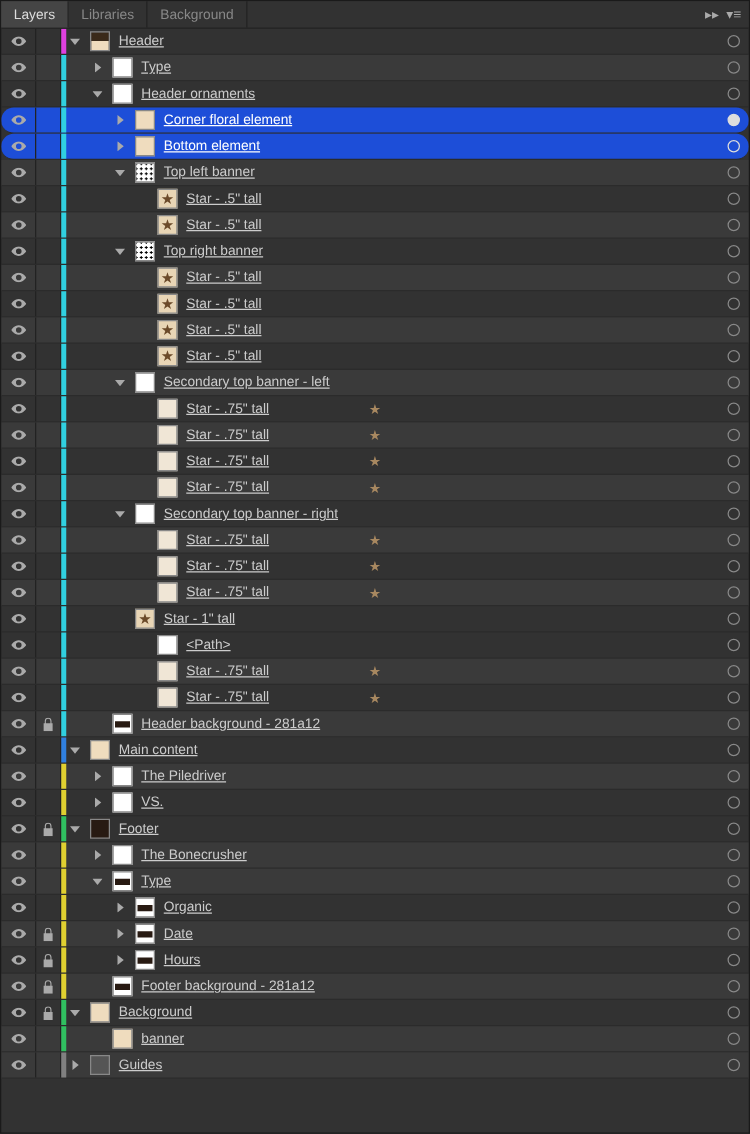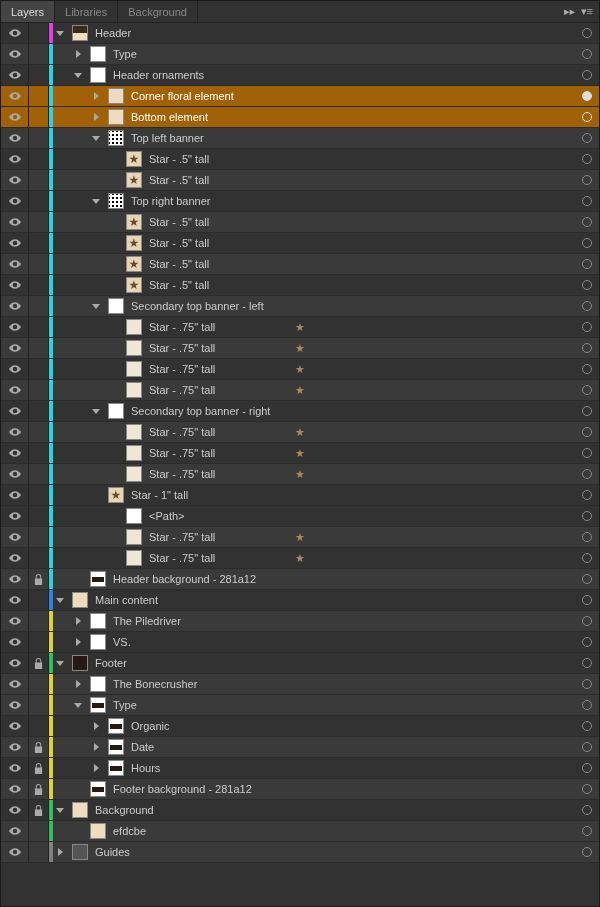--- a/index.html
+++ b/index.html
@@ -6,21 +6,21 @@
 body { background:#323232; color:#ccc; width:600px; height:907px; overflow:hidden; }
 .panel { width:600px; height:907px; background:#323232; border:1px solid #1a1a1a; display:flex; flex-direction:column; }
 .tabbar { height:22px; background:#323232; border-bottom:1px solid #222; display:flex; align-items:stretch; }
 .tab { padding:0 10px; display:flex; align-items:center; color:#888; cursor:pointer; border-right:1px solid #222; }
 .tab.active { background:#454545; color:#ddd; }
 .tab-right { margin-left:auto; display:flex; align-items:center; padding-right:6px; gap:6px; color:#aaa; }
 .tab-right span { cursor:pointer; }
 .rows { flex:1; overflow:auto; }
 .row { height:21px; display:flex; align-items:center; border-bottom:1px solid #2b2b2b; position:relative; }
 .row.alt { background:#3a3a3a; }
-.row.sel { background:#a16207; color:#fff; }
+.row.sel { background:#1d4ed8; color:#fff;border-radius:10px; }
 .vis-col { width:28px; height:100%; display:flex; align-items:center; justify-content:center; border-right:1px solid #222; }
 .lock-col { width:20px; height:100%; display:flex; align-items:center; justify-content:center; border-right:1px solid #222; }
 .eye { width:12px; height:8px; }
 .lock { width:9px; height:11px; }
 .cbar { width:4px; height:100%; }
 .indent { width:18px; height:100%; flex:0 0 auto; }
 .arrow { width:14px; height:100%; display:flex; align-items:center; justify-content:center; cursor:pointer; }
 .arrow svg { width:8px; height:8px; }
 .thumb { width:16px; height:16px; border:1px solid #888; margin:0 3px 0 5px; flex:0 0 auto; background:#222; }
 .thumb.bg-cream { background:#efdcbe; }
@@ -29,21 +29,21 @@
 .thumb.bg-dots { background:#fff; background-image:radial-gradient(#000 1px,transparent 1px); background-size:4px 4px; background-position:2px 2px; }
 .thumb.star { background:#e8d5b5; position:relative; }
 .thumb.star::after { content:"★"; position:absolute; inset:0; display:flex; align-items:center; justify-content:center; font-size:12px; color:#6b4a2a; }
 .thumb.star75 { background:#f0e6d6; }
 .thumb.star75::after { content:"★"; position:absolute; inset:0; display:flex; align-items:center; justify-content:center; font-size:11px; color:#a88860; }
 .thumb.banner { background:#fff; position:relative; }
 .thumb.banner::after { content:""; position:absolute; top:5px; left:1px; right:1px; height:5px; background:#281a12; }
 .thumb.header { background:linear-gradient(#3a2a1a 50%,#efdcbe 50%); }
 .thumb.folder { background:#555; border-color:#888; }
 .thumb.palette { background:linear-gradient(90deg,#281a12 25%,#efdcbe 25% 50%,#555 50% 75%,#888 75%); }
-.label { flex:1; padding-left:4px; color:inherit; white-space:nowrap; overflow:hidden; }
+.label { flex:1; padding-left:4px; color:inherit; white-space:nowrap; overflow:hidden;text-decoration:underline; }
 .row:not(.sel) .label { color:#ccc; }
 .target { width:24px; height:100%; display:flex; align-items:center; justify-content:center; }
 .circle { width:10px; height:10px; border:1px solid #888; border-radius:50%; }
 .circle.fill { background:#888; }
 .row.sel .circle { border-color:#ddd; }
 .row.sel .circle.fill { background:#ddd; }
 </style>
 </head>
 <body>
 
@@ -808,21 +808,21 @@
         <div class="vis-col">
           <svg class="eye" viewBox="0 0 16 10">
             <path d="M8 0C3 0 0 5 0 5s3 5 8 5 8-5 8-5-3-5-8-5zm0 8a3 3 0 110-6 3 3 0 010 6z" fill="#aaa"></path>
           </svg>
         </div>
         <div class="lock-col"></div>
         <div class="cbar" style="background: rgb(48, 192, 96);"></div>
         <div class="indent"></div>
         <div class="arrow"></div>
         <div class="thumb bg-cream"></div>
-        <div class="label">efdcbe</div>
+        <div class="label">banner</div>
         <div class="target">
           <div class="circle"></div>
         </div>
       </div>
       <div class="row alt">
         <div class="vis-col">
           <svg class="eye" viewBox="0 0 16 10">
             <path d="M8 0C3 0 0 5 0 5s3 5 8 5 8-5 8-5-3-5-8-5zm0 8a3 3 0 110-6 3 3 0 010 6z" fill="#aaa"></path>
           </svg>
         </div>

